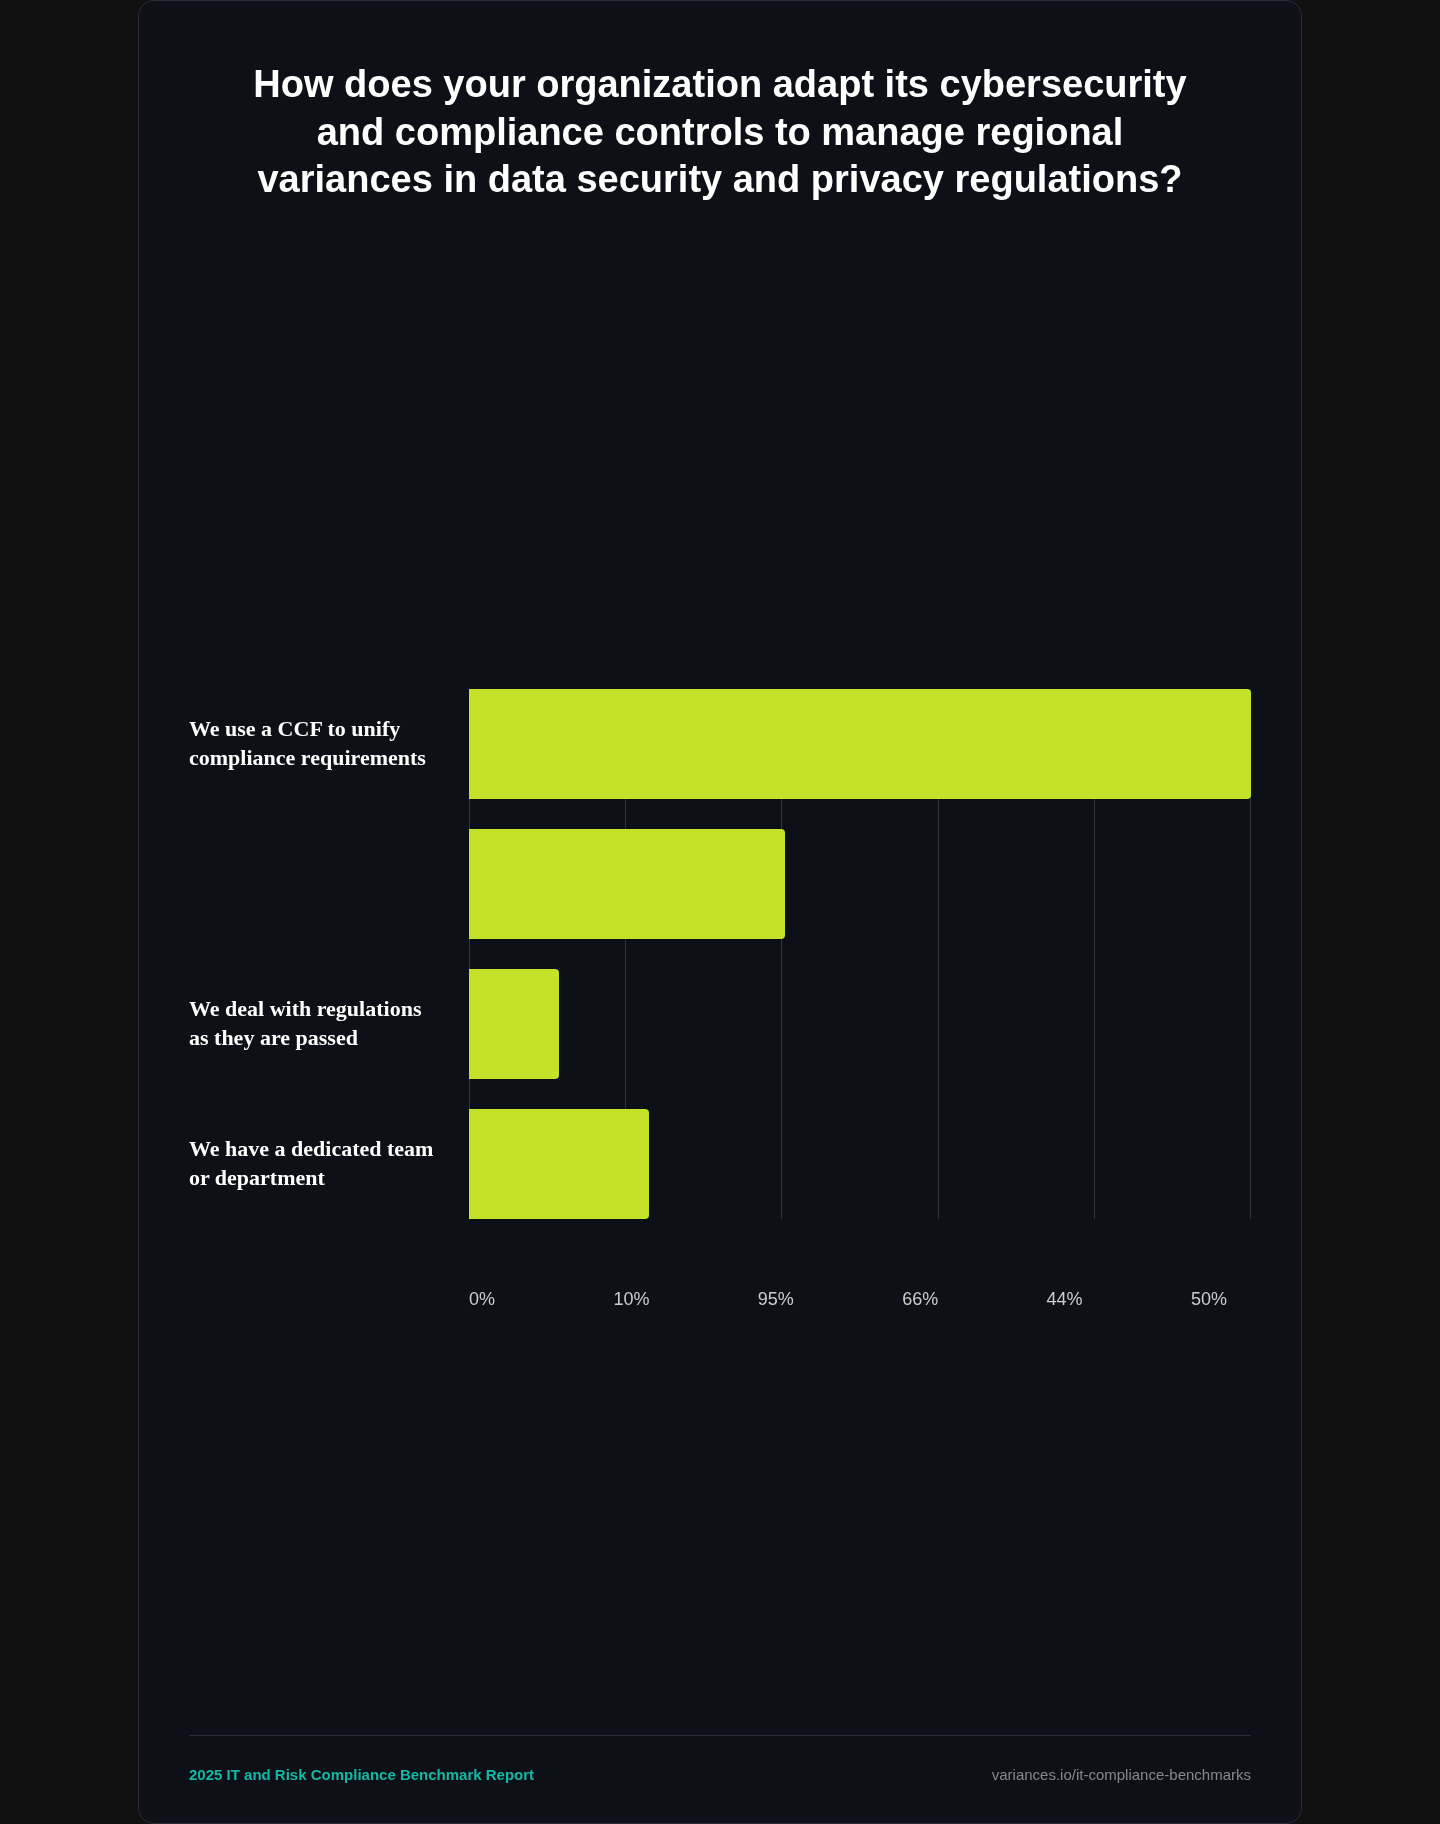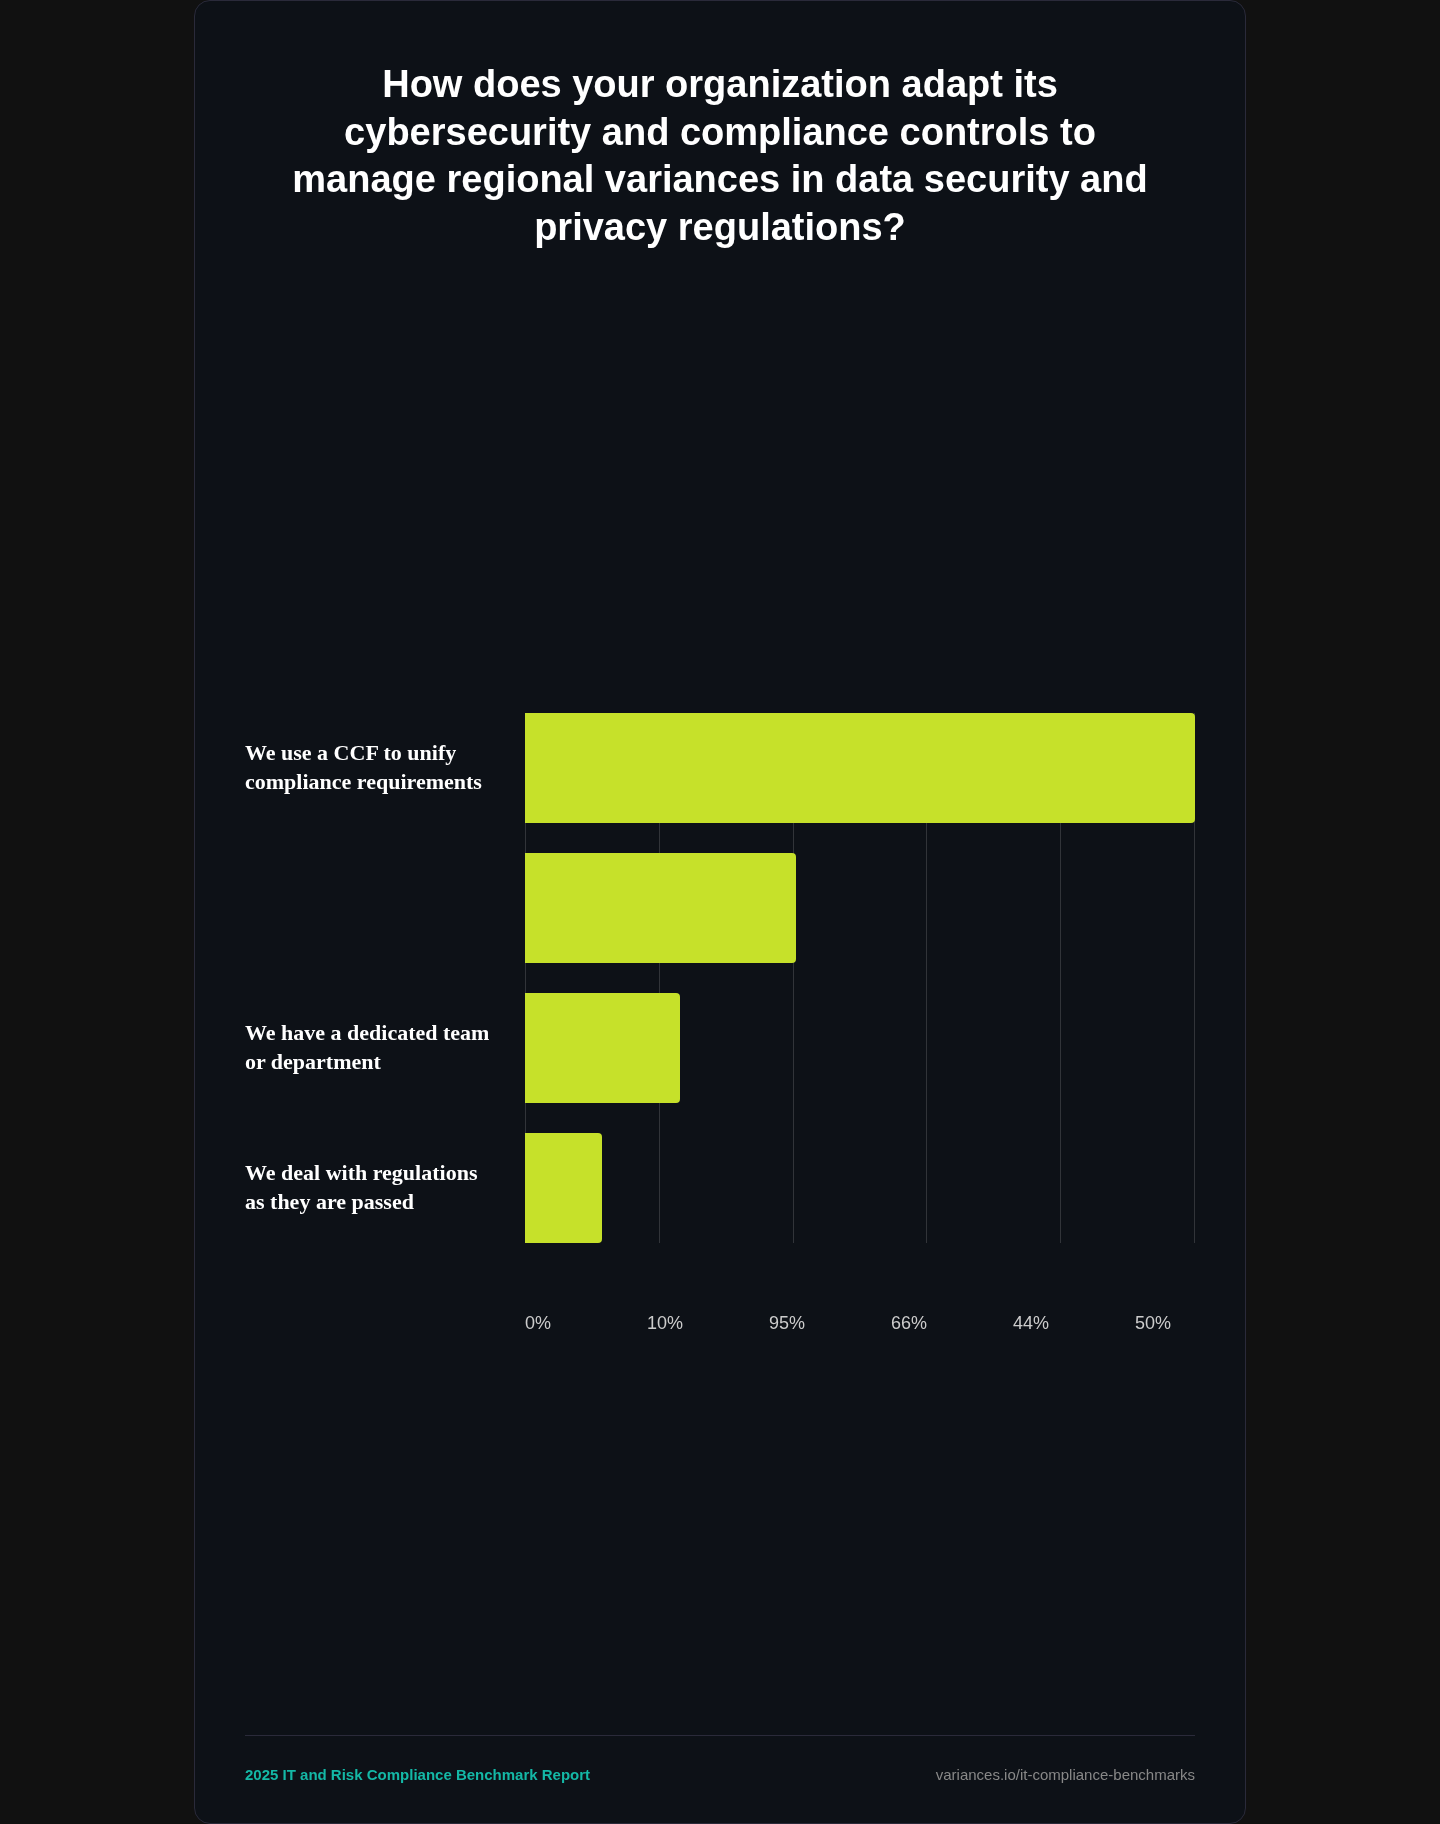--- a/index.html
+++ b/index.html
@@ -14,21 +14,21 @@
       justify-content: center;
       align-items: center;
       min-height: 100vh;
       font-family: 'Arial', sans-serif;
     }
 
     .card {
       background: #0d1117;
       border: 1px solid #2a2a3a;
       border-radius: 16px;
-      width: 1052px;
+      width: 1164px;
       min-height: 1824px;
       padding: 60px 50px 40px 50px;
       display: flex;
       flex-direction: column;
       position: relative;
     }
 
     .title {
       color: #ffffff;
       font-size: 38px;
@@ -172,29 +172,29 @@
       <div class="bar-track">
         <div class="bar-fill" style="width: 100%;"></div>
       </div>
     </div>
           <div class="bar-row" style="margin-top: 30px;">
       <div class="bar-track">
         <div class="bar-fill" style="width: 40.38461538461539%;"></div>
       </div>
     </div>
           <div class="bar-row" style="margin-top: 30px;">
+      <span class="bar-label">We deal with regulations as they are passed</span>
+      <div class="bar-track">
+        <div class="bar-fill" style="width: 11.538461538461538%;"></div>
+      </div>
+    </div>
+          <div class="bar-row" style="margin-top: 30px;">
       <span class="bar-label">We have a dedicated team or department</span>
       <div class="bar-track">
         <div class="bar-fill" style="width: 23.076923076923077%;"></div>
-      </div>
-    </div>
-          <div class="bar-row" style="margin-top: 30px;">
-      <span class="bar-label">We deal with regulations as they are passed</span>
-      <div class="bar-track">
-        <div class="bar-fill" style="width: 11.538461538461538%;"></div>
       </div>
     </div>
         </div>
 
     </div>
 
     <div class="x-axis" id="x-axis-labels">
     <span class="x-label">0%</span>
         <span class="x-label">10%</span>
         <span class="x-label">95%</span>

